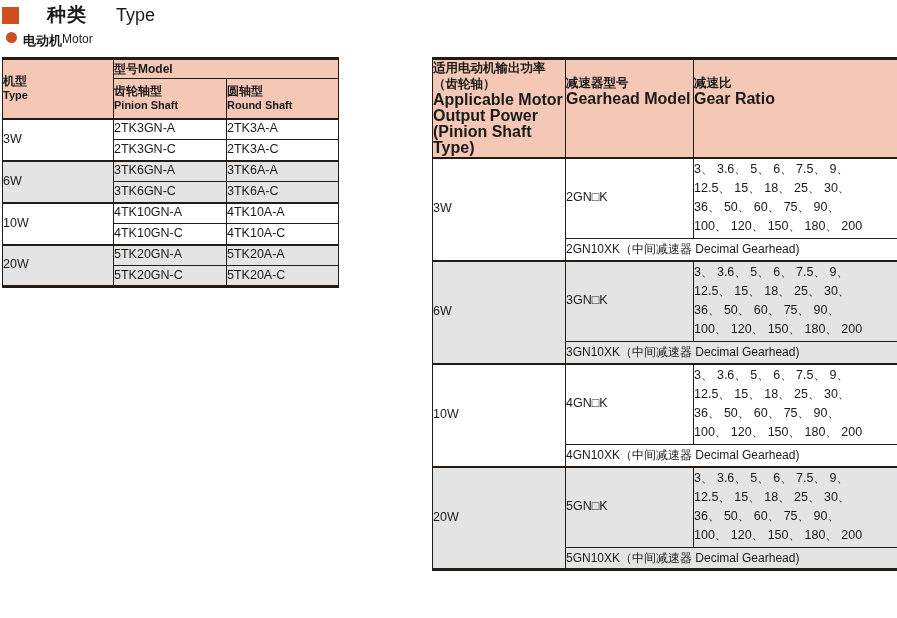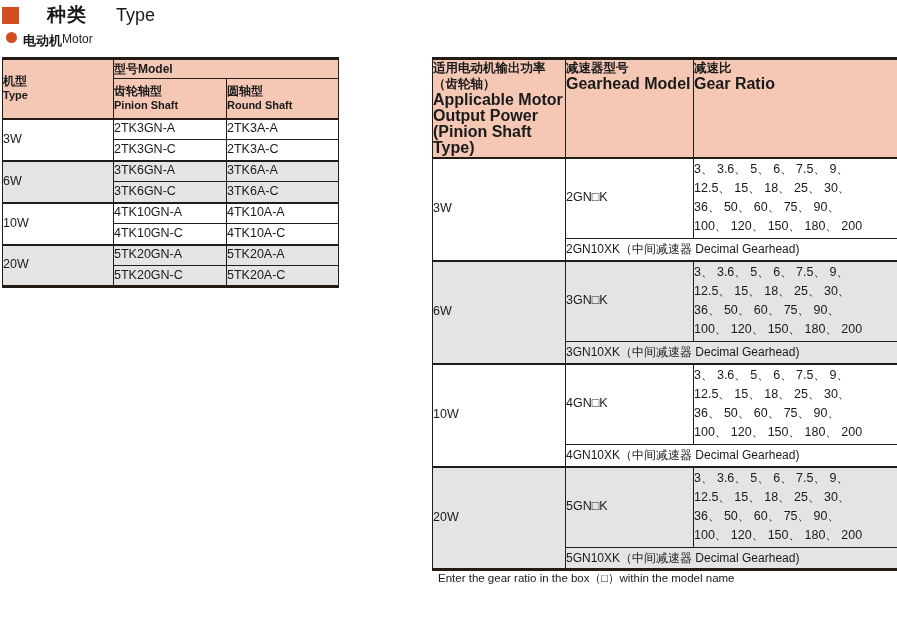--- a/index.html
+++ b/index.html
@@ -39,21 +39,21 @@
   #left-table tr.r21{height:21px;}
   #left-table td{font-size:12.5px;}
   #left-table td.hdr{font-size:12px;}
   
   #right-table{left:432px; top:57px; width:465px;}
   #right-table tr.rh{height:99px;}
   #right-table tr.ratio-row{height:81px;}
   #right-table tr.dec-row{height:22px;}
   #right-table td.hdr{font-size:12.5px; line-height:16px;}
   #right-table td.hdr .en{font-size:16px;}
-  #right-table td.top{vertical-align:top; padding-top:0;}
+  #right-table td.top{vertical-align:top; padding-top:15px;}
   #right-table td.ratios div{font-size:12.5px; line-height:19px; white-space:nowrap;}
   #right-table td.power, #right-table td.gearhead{font-size:12.5px;}
   #right-table td.dec{font-size:12px;}
   
   .notes{position:absolute; left:431px; top:571px;}
   .note-zh{font-size:12.5px; line-height:16px;}
   .note-en{font-size:11.5px; line-height:15px; margin-left:7px;}
 </style>
 </head>
 <body>
@@ -213,14 +213,13 @@
       <div>100、 120、 150、 180、 200</div>
     </td>
   </tr>
   <tr class="dec-row shade">
     <td colspan="2" class="dec">5GN10XK（中间减速器 Decimal Gearhead)</td>
   </tr>
 </tbody>
   </table>
 
 <div class="notes">
-  <div class="note-en">Enter the gear ratio in the box（□）within the model name</div>
 </div>
 
 </body></html>

